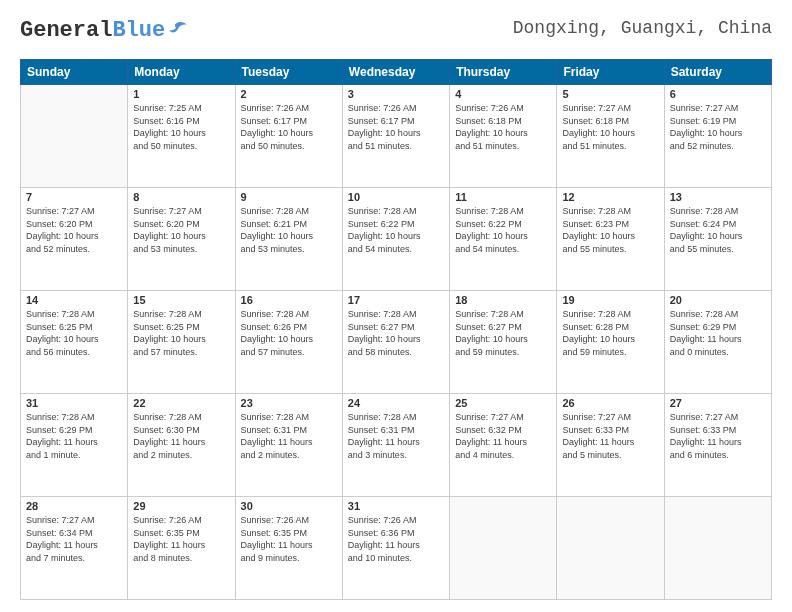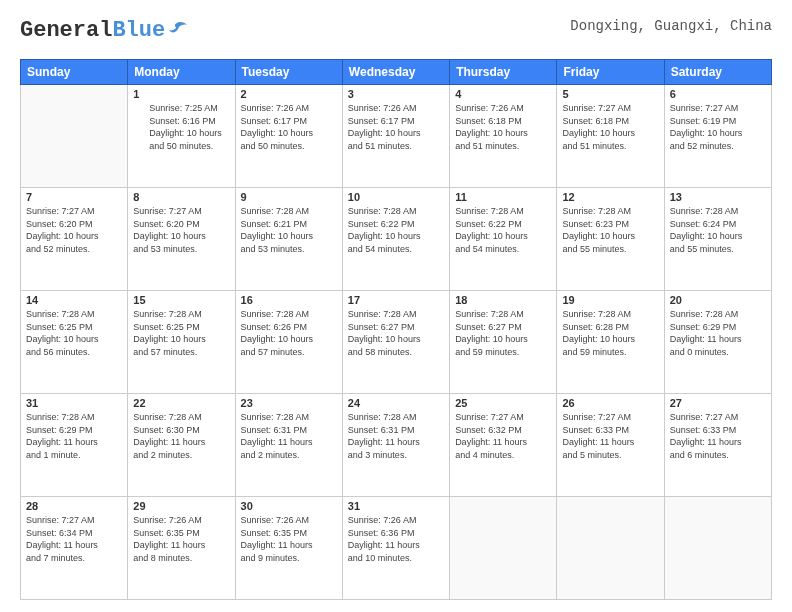--- a/index.html
+++ b/index.html
@@ -32,32 +32,32 @@
     .title-block {
       text-align: right;
     }
     .month-title {
       font-size: 36px;
       font-weight: bold;
       color: #333;
       line-height: 1.1;
     }
     .location {
-      font-size: 14px;
+      font-size: 18px;
       color: #555;
     }
     .calendar {
       flex: 1;
       border: 1px solid #ccc;
       border-collapse: collapse;
       width: 100%;
       table-layout: fixed;
     }
     .calendar th {
-      background-color: #3b82f6;
+      background-color: #0369a1;
       color: #fff;
       font-size: 12px;
       font-weight: bold;
       text-align: left;
       padding: 5px 6px;
       border: 1px solid #2a5aaa;
     }
     .calendar td {
       vertical-align: top;
       border: 1px solid #ccc;
@@ -115,21 +115,21 @@
         <th>Thursday</th>
         <th>Friday</th>
         <th>Saturday</th>
       </tr>
     </thead>
     <tbody id="calendar-body">
     <tr>
           <td class="empty-cell"></td>
           <td>
             <span class="day-number">1</span>
-            <div class="day-info" style="white-space: pre-line; margin-left: 16px;">Sunrise: 7:25 AM
+            <div class="day-info" style="white-space: pre-line;">Sunrise: 7:25 AM
 Sunset: 6:16 PM
 Daylight: 10 hours
 and 50 minutes.</div>
           </td>
           <td>
             <span class="day-number">2</span>
             <div class="day-info" style="white-space: pre-line;">Sunrise: 7:26 AM
 Sunset: 6:17 PM
 Daylight: 10 hours
 and 50 minutes.</div>

